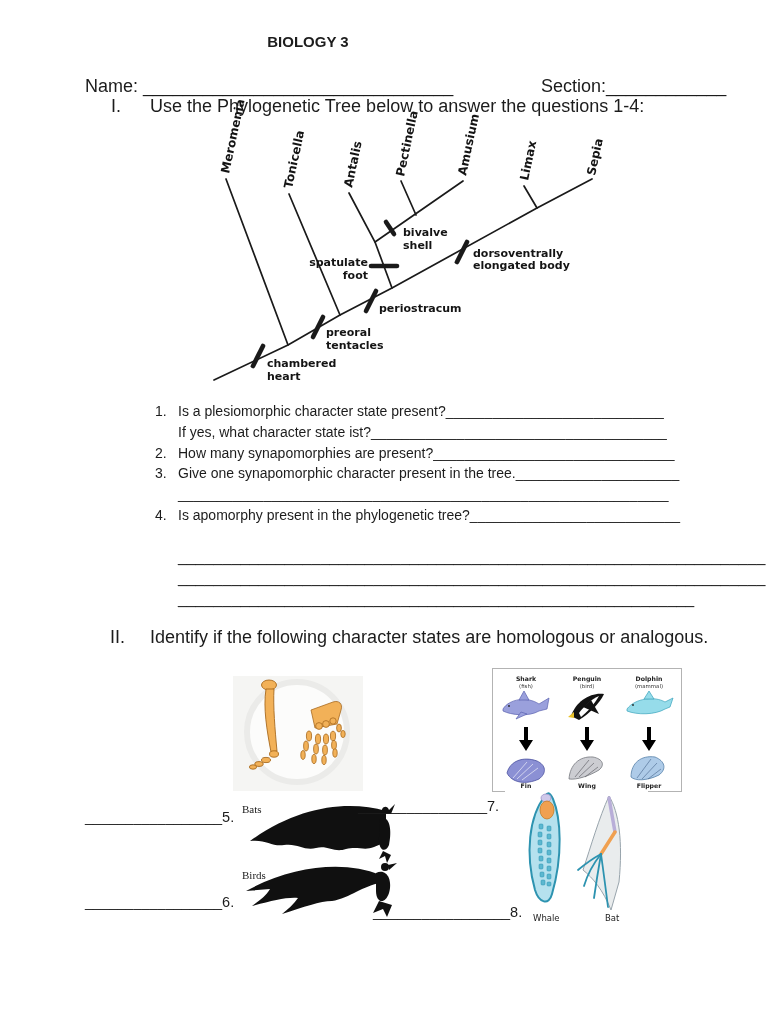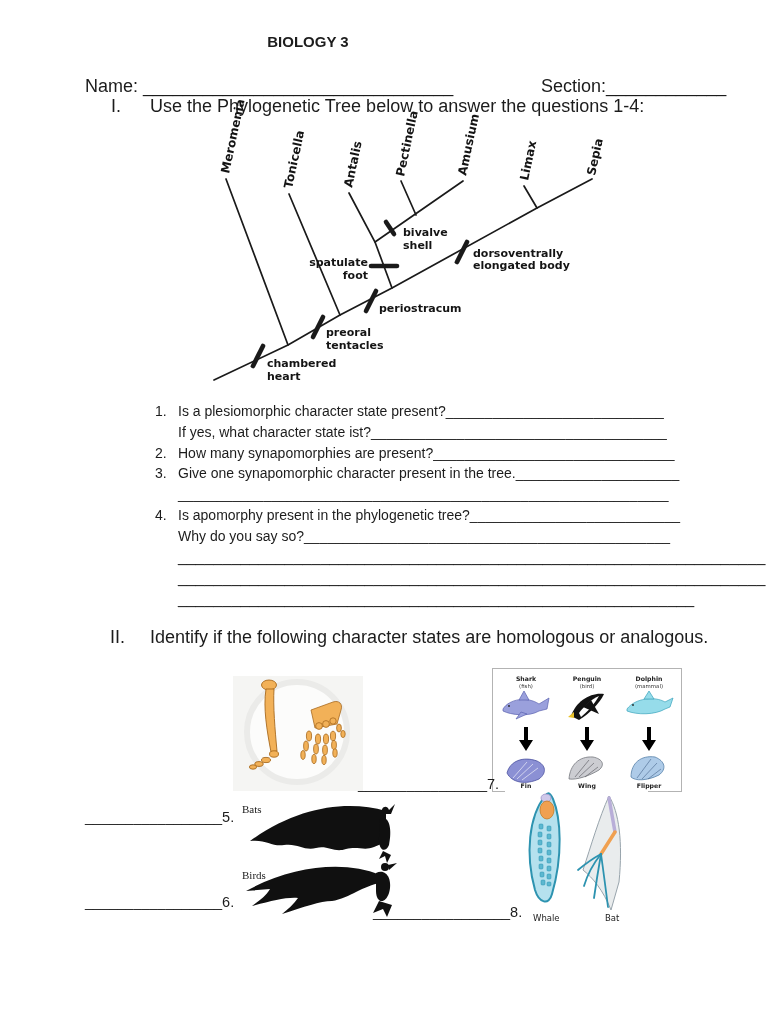--- a/index.html
+++ b/index.html
@@ -77,21 +77,20 @@
     </g>
   </svg>
 
   <div class="abs qblock">
     <div><span class="qnum">1.</span><span>Is a plesiomorphic character state present?____________________________</span></div>
     <div><span class="qnum"></span><span>If yes, what character state ist?______________________________________</span></div>
     <div><span class="qnum">2.</span><span>How many synapomorphies are present?_______________________________</span></div>
     <div><span class="qnum">3.</span><span>Give one synapomorphic character present in the tree._____________________</span></div>
     <div><span class="qnum"></span><span>_______________________________________________________________</span></div>
     <div><span class="qnum">4.</span><span>Is apomorphy present in the phylogenetic tree?___________________________</span></div>
-    <div><span class="qnum"></span><span>Why do you say so?_______________________________________________</span></div>
   </div>
 
   <div class="abs extblock">
     <div>__________________________________________________________________</div>
     <div>__________________________________________________________________</div>
     <div>__________________________________________________________</div>
   </div>
 
   <div class="abs bodytxt" style="left:110px;top:627px;">II.</div>
   <div class="abs bodytxt" style="left:150px;top:627px;">Identify if the following character states are homologous or analogous.</div>
@@ -246,21 +245,21 @@
         <path d="M96,64 Q100,93 103,117"></path>
       </g>
     </g>
     <text x="28" y="131" font-size="8.5" fill="#222">Whale</text>
     <text x="100" y="131" font-size="8.5" fill="#222">Bat</text>
   </svg>
 
   <div class="abs ansrow" style="left:85px;top:777px;margin-top:32px;">
     <span>_________________</span><span>5.</span>
   </div>
-  <div class="abs ansrow" style="left:358px;top:776px;text-align:right;">
+  <div class="abs ansrow" style="left:358px;top:798px;text-align:right;">
     <span>________________</span><span>7.</span>
   </div>
   <div class="abs ansrow" style="left:85px;top:894px;">
     <span>_________________</span><span>6.</span>
   </div>
   <div class="abs ansrow" style="left:373px;top:904px;">
     <span>_________________</span><span>8.</span>
   </div>
 
 </div>

